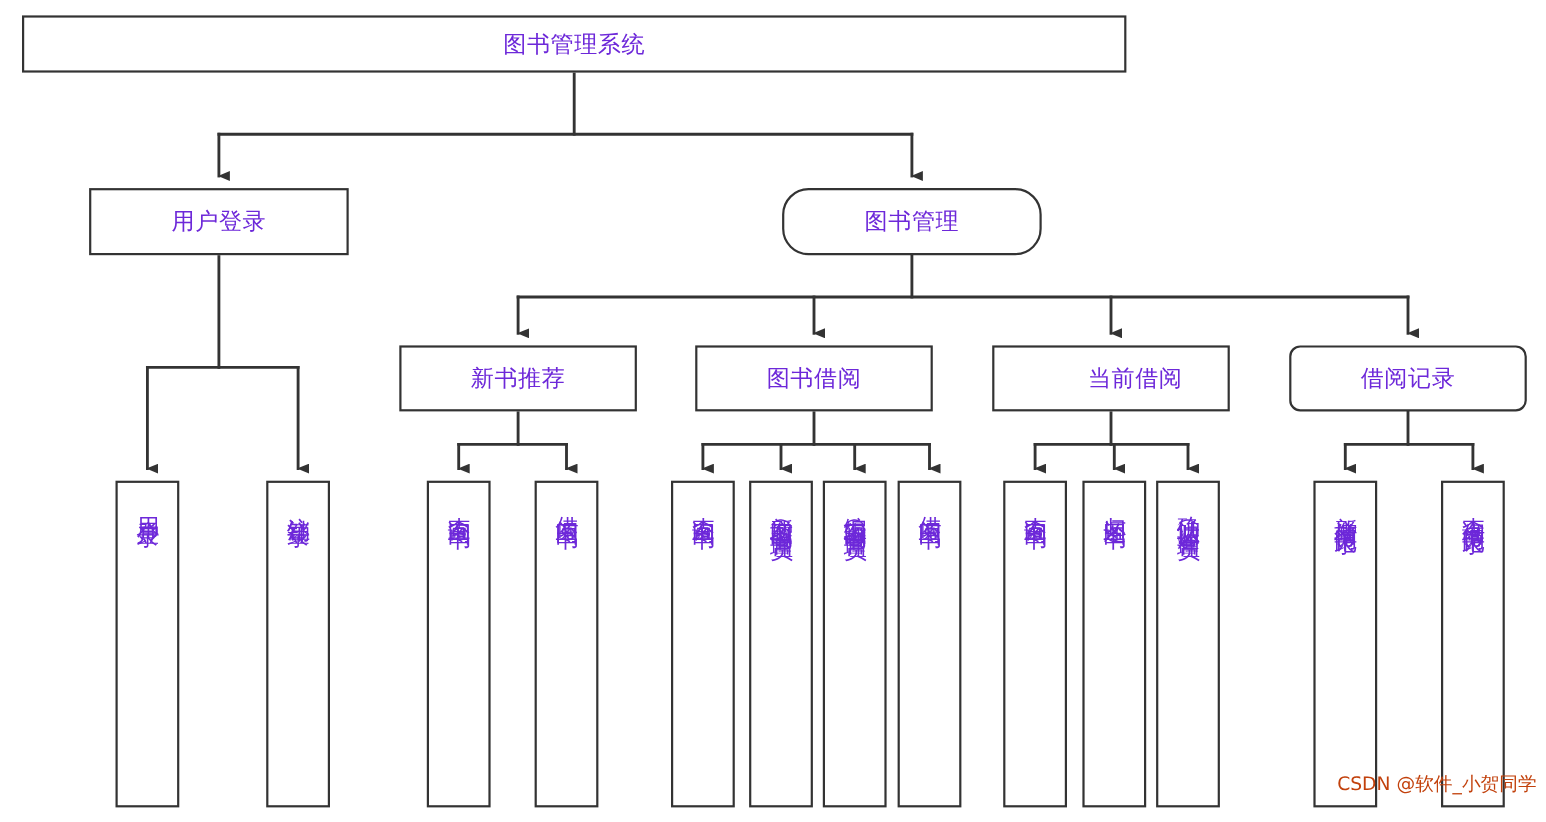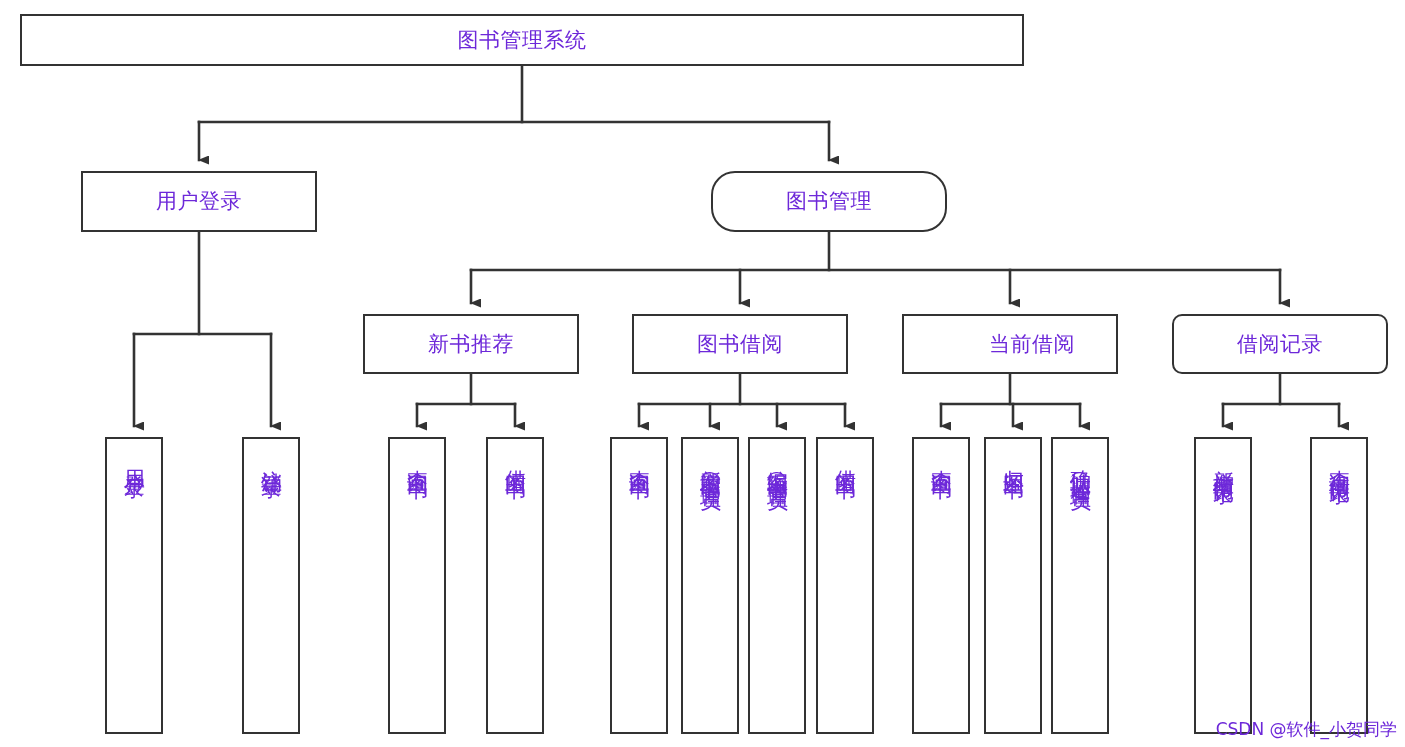--- a/index.html
+++ b/index.html
@@ -51,23 +51,23 @@
     writing-mode: vertical-rl;
     text-orientation: upright;
     -webkit-writing-mode: vertical-rl;
     letter-spacing: 3px;
     line-height: 1;
     white-space: nowrap;
   }
   #watermark {
     position: absolute;
     right: 8px;
-    bottom: 6px;
+    bottom: 23px;
     font-size: 17px;
-    color: #6d28d9;
+    color: #c2410c;
     white-space: nowrap;
     pointer-events: none;
   }
 </style>
 </head>
 <body>
 
 <div id="diagram-root">
 
   <svg id="diagram-svg" viewBox="0 0 1405 747" xmlns="http://www.w3.org/2000/svg">

